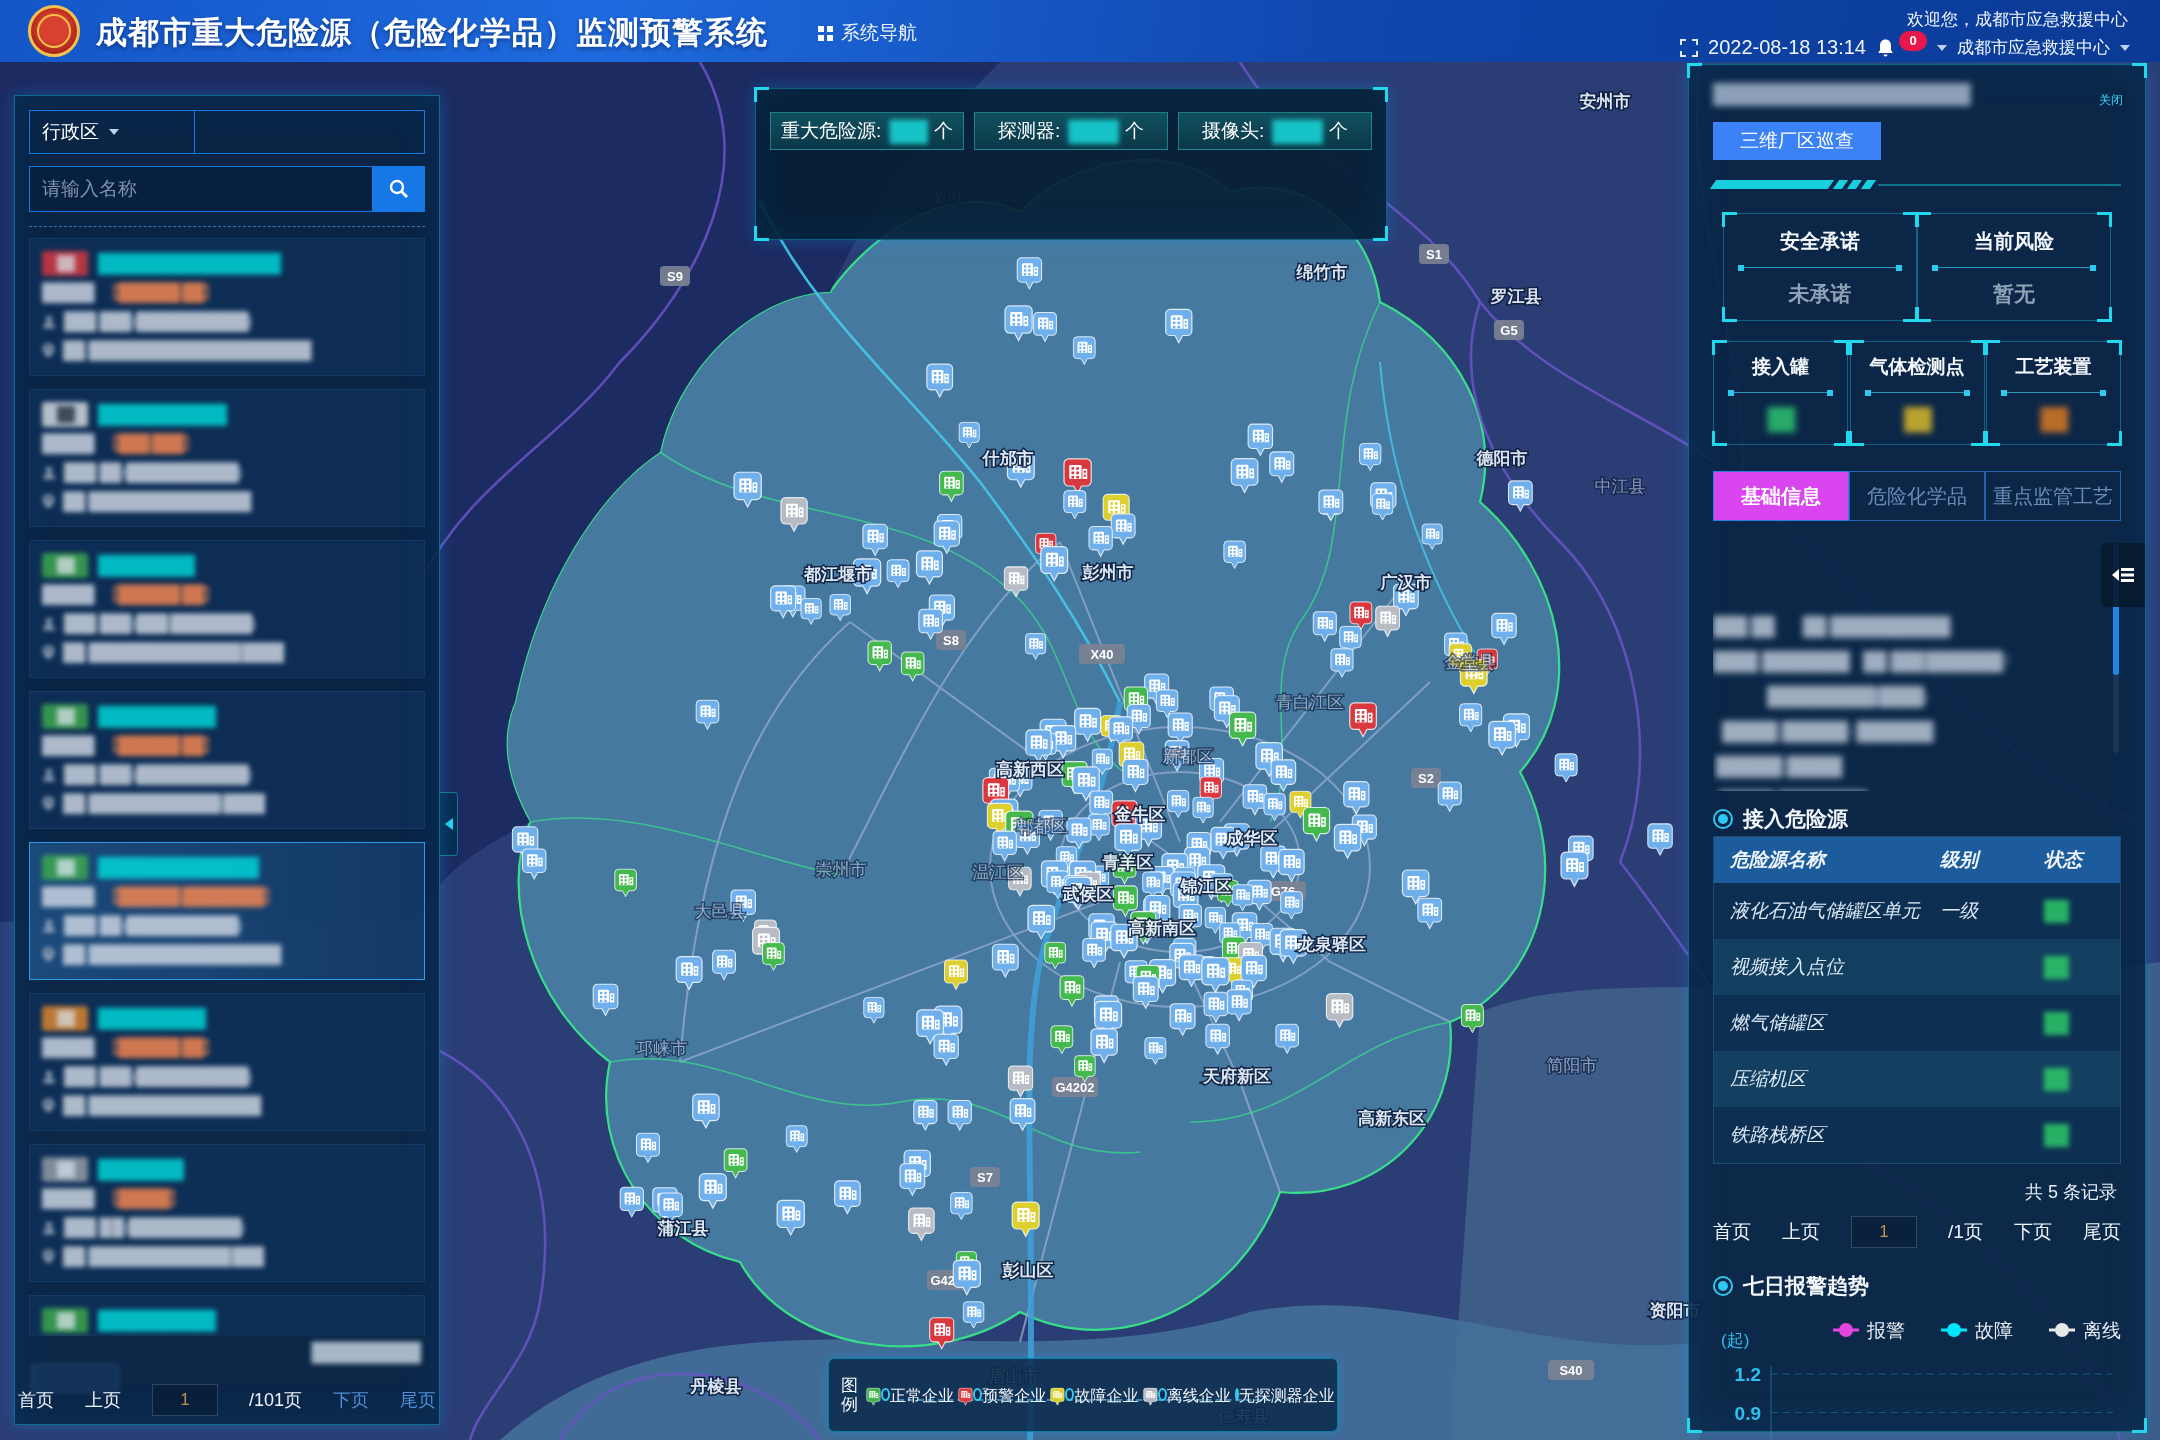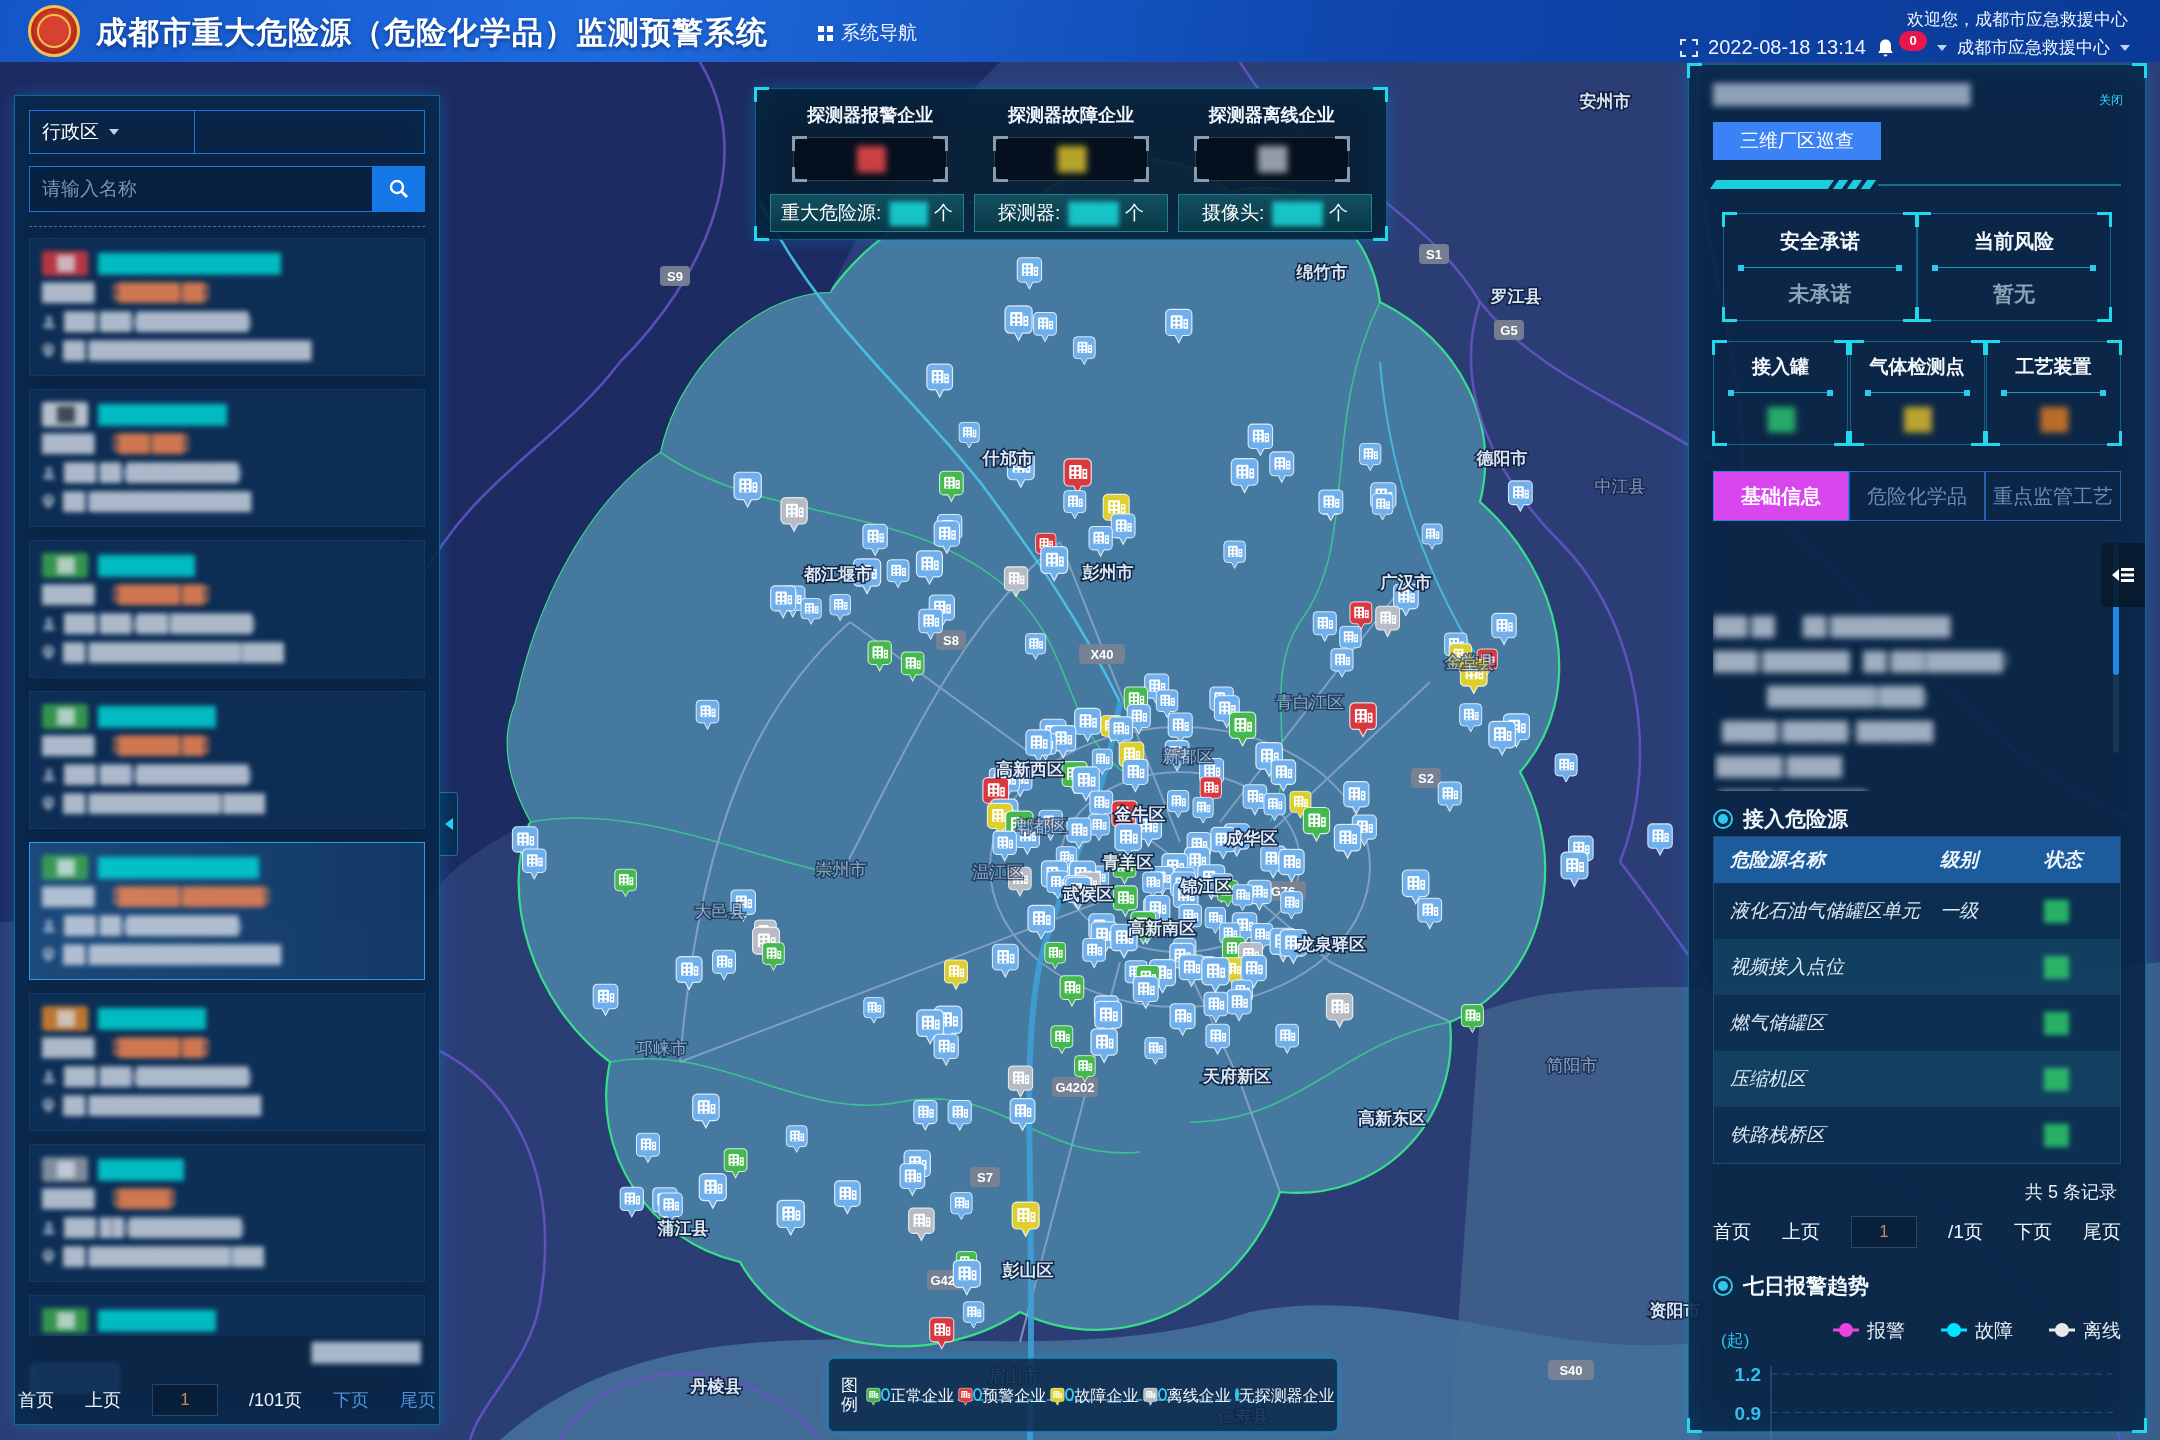--- a/index.html
+++ b/index.html
@@ -727,43 +727,20 @@
       <span class="pg-on">/101页</span>
       <span class="pg-blue">下页</span>
       <span class="pg-blue">尾页</span>
     </div>
   </div>
 </aside>
 <div id="clps"></div>
 
 <div id="stats" class="cbx glass">
   <i class="cb"></i>
-  <div class="r1" id="statCards">
-      <div class="scol">
-        <div class="slab">探测器报警企业</div>
-        <div class="led cbx">
-          <i class="cb"></i>
-          <span class="rdt" style="color: rgb(255, 77, 79);">██</span>
-        </div>
-      </div>
-      <div class="scol">
-        <div class="slab">探测器故障企业</div>
-        <div class="led cbx">
-          <i class="cb"></i>
-          <span class="rdt" style="color: rgb(227, 201, 46);">██</span>
-        </div>
-      </div>
-      <div class="scol">
-        <div class="slab">探测器离线企业</div>
-        <div class="led cbx">
-          <i class="cb"></i>
-          <span class="rdt" style="color: rgb(185, 192, 201);">██</span>
-        </div>
-      </div>
-    </div>
   <div class="r2" id="statCnts">
       <div class="cnt">
         <span>重大危险源:</span>
         <b class="rdt-sm">███</b>
         <span>个</span>
       </div>
       <div class="cnt">
         <span>探测器:</span>
         <b class="rdt-sm">████</b>
         <span>个</span>

